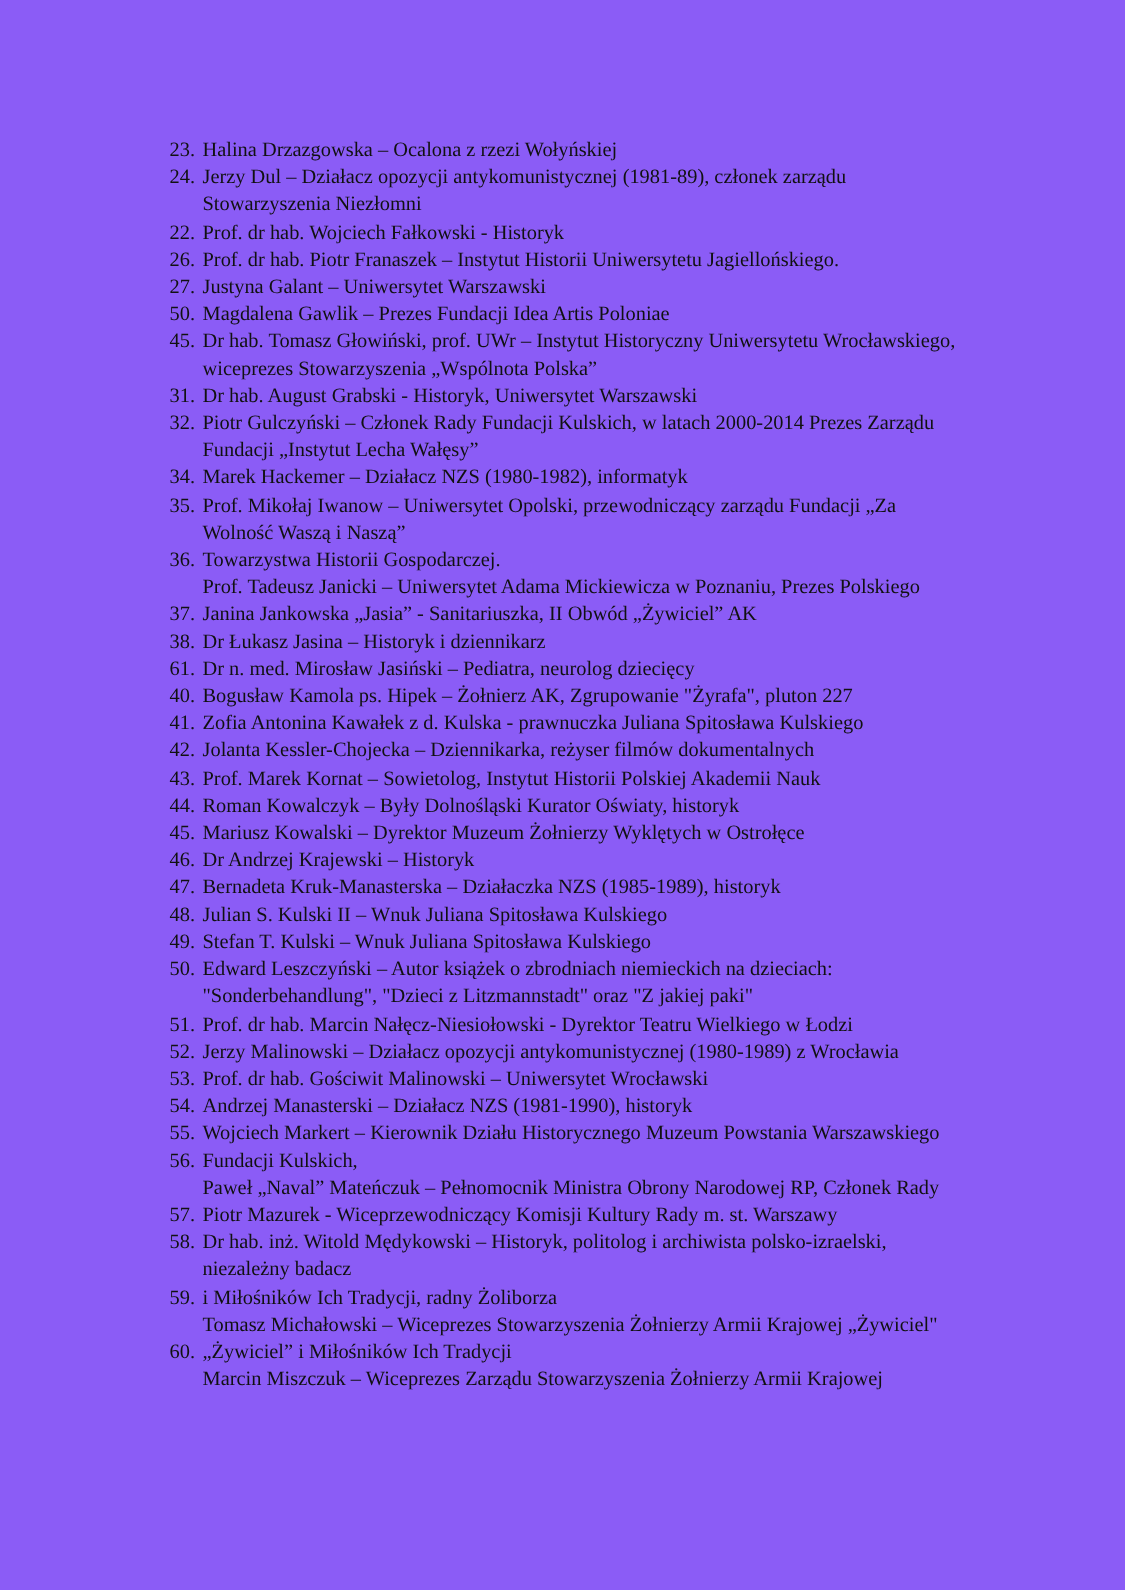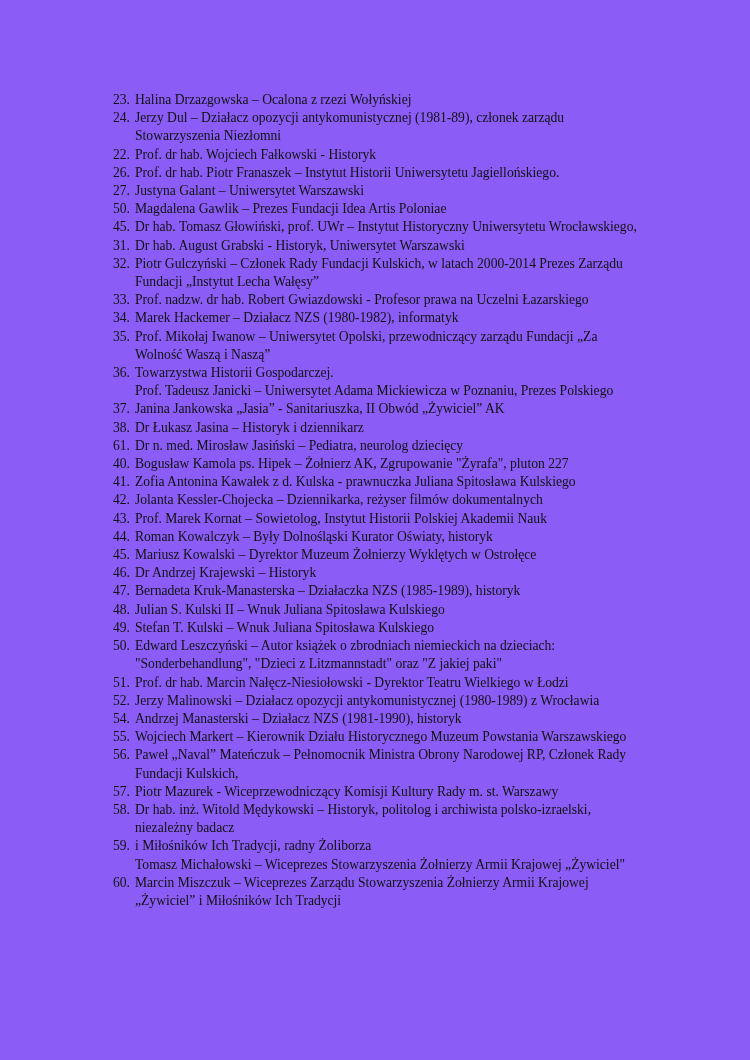--- a/index.html
+++ b/index.html
@@ -75,35 +75,31 @@
       <li class="item">
     <span class="num">27.</span>
     <span class="text"><span class="line">Justyna Galant – Uniwersytet Warszawski</span></span>
   </li>
       <li class="item">
     <span class="num">50.</span>
     <span class="text"><span class="line">Magdalena Gawlik – Prezes Fundacji Idea Artis Poloniae</span></span>
   </li>
       <li class="item">
     <span class="num">45.</span>
-    <span class="text"><span class="line">Dr hab. Tomasz Głowiński, prof. UWr – Instytut Historyczny Uniwersytetu Wrocławskiego,</span></span>
+    <span class="text"><span class="line">Dr hab. Tomasz Głowiński, prof. UWr – Instytut Historyczny Uniwersytetu Wrocławskiego,</span><span class="line">wiceprezes Stowarzyszenia „Wspólnota Polska”</span></span>
   </li>
       <li class="item">
     <span class="num">31.</span>
     <span class="text"><span class="line">Dr hab. August Grabski - Historyk, Uniwersytet Warszawski</span></span>
   </li>
       <li class="item">
     <span class="num">32.</span>
     <span class="text"><span class="line">Piotr Gulczyński – Członek Rady Fundacji Kulskich, w latach 2000-2014 Prezes Zarządu</span><span class="line">Fundacji „Instytut Lecha Wałęsy”</span></span>
   </li>
       <li class="item">
-    <span class="num">33.</span>
-    <span class="text"><span class="line">Prof. nadzw. dr hab. Robert Gwiazdowski - Profesor prawa na Uczelni Łazarskiego</span></span>
-  </li>
-      <li class="item">
     <span class="num">34.</span>
     <span class="text"><span class="line">Marek Hackemer – Działacz NZS (1980-1982), informatyk</span></span>
   </li>
       <li class="item">
     <span class="num">35.</span>
     <span class="text"><span class="line">Prof. Mikołaj Iwanow – Uniwersytet Opolski, przewodniczący zarządu Fundacji „Za</span><span class="line">Wolność Waszą i Naszą”</span></span>
   </li>
       <li class="item">
     <span class="num">36.</span>
     <span class="text"><span class="line">Towarzystwa Historii Gospodarczej.</span><span class="line">Prof. Tadeusz Janicki – Uniwersytet Adama Mickiewicza w Poznaniu, Prezes Polskiego</span></span>
@@ -166,41 +162,45 @@
   </li>
       <li class="item">
     <span class="num">51.</span>
     <span class="text"><span class="line">Prof. dr hab. Marcin Nałęcz-Niesiołowski - Dyrektor Teatru Wielkiego w Łodzi</span></span>
   </li>
       <li class="item">
     <span class="num">52.</span>
     <span class="text"><span class="line">Jerzy Malinowski – Działacz opozycji antykomunistycznej (1980-1989) z Wrocławia</span></span>
   </li>
       <li class="item">
+    <span class="num">53.</span>
+    <span class="text"><span class="line">Prof. dr hab. Gościwit Malinowski – Uniwersytet Wrocławski</span></span>
+  </li>
+      <li class="item">
     <span class="num">54.</span>
     <span class="text"><span class="line">Andrzej Manasterski – Działacz NZS (1981-1990), historyk</span></span>
   </li>
       <li class="item">
     <span class="num">55.</span>
     <span class="text"><span class="line">Wojciech Markert – Kierownik Działu Historycznego Muzeum Powstania Warszawskiego</span></span>
   </li>
       <li class="item">
     <span class="num">56.</span>
-    <span class="text"><span class="line">Paweł „Naval” Mateńczuk – Pełnomocnik Ministra Obrony Narodowej RP, Członek Rady</span><span class="line">Fundacji Kulskich,</span></span>
+    <span class="text"><span class="line">Fundacji Kulskich,</span><span class="line">Paweł „Naval” Mateńczuk – Pełnomocnik Ministra Obrony Narodowej RP, Członek Rady</span></span>
   </li>
       <li class="item">
     <span class="num">57.</span>
     <span class="text"><span class="line">Piotr Mazurek - Wiceprzewodniczący Komisji Kultury Rady m. st. Warszawy</span></span>
   </li>
       <li class="item">
     <span class="num">58.</span>
     <span class="text"><span class="line">Dr hab. inż. Witold Mędykowski – Historyk, politolog i archiwista polsko-izraelski,</span><span class="line">niezależny badacz</span></span>
   </li>
       <li class="item">
     <span class="num">59.</span>
     <span class="text"><span class="line">i Miłośników Ich Tradycji, radny Żoliborza</span><span class="line">Tomasz Michałowski – Wiceprezes Stowarzyszenia Żołnierzy Armii Krajowej „Żywiciel"</span></span>
   </li>
       <li class="item">
     <span class="num">60.</span>
-    <span class="text"><span class="line">Marcin Miszczuk – Wiceprezes Zarządu Stowarzyszenia Żołnierzy Armii Krajowej</span><span class="line">„Żywiciel” i Miłośników Ich Tradycji</span></span>
+    <span class="text"><span class="line">„Żywiciel” i Miłośników Ich Tradycji</span><span class="line">Marcin Miszczuk – Wiceprezes Zarządu Stowarzyszenia Żołnierzy Armii Krajowej</span></span>
   </li>
     </ol>
 </div>
 
 </body></html>

